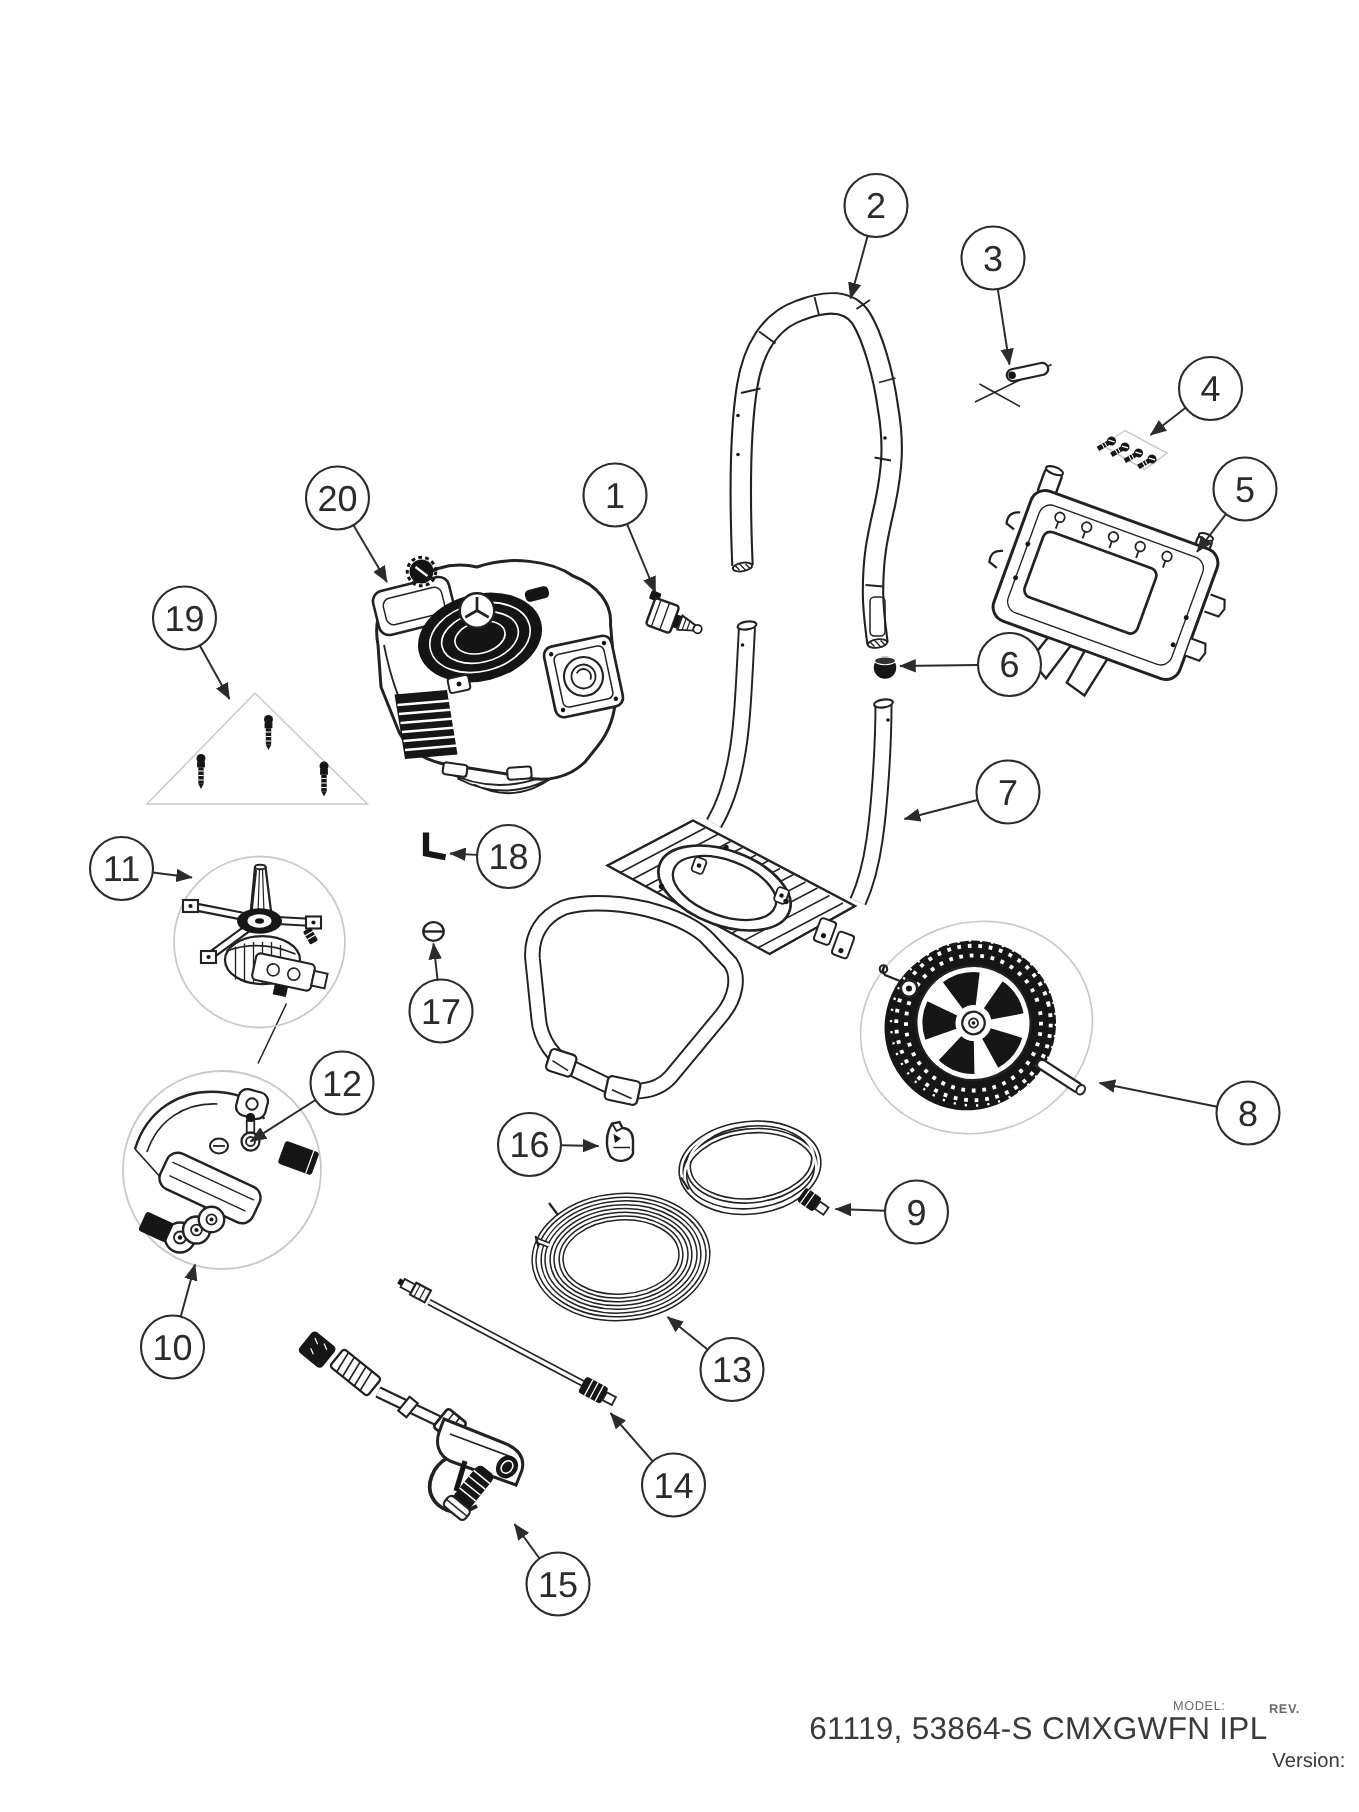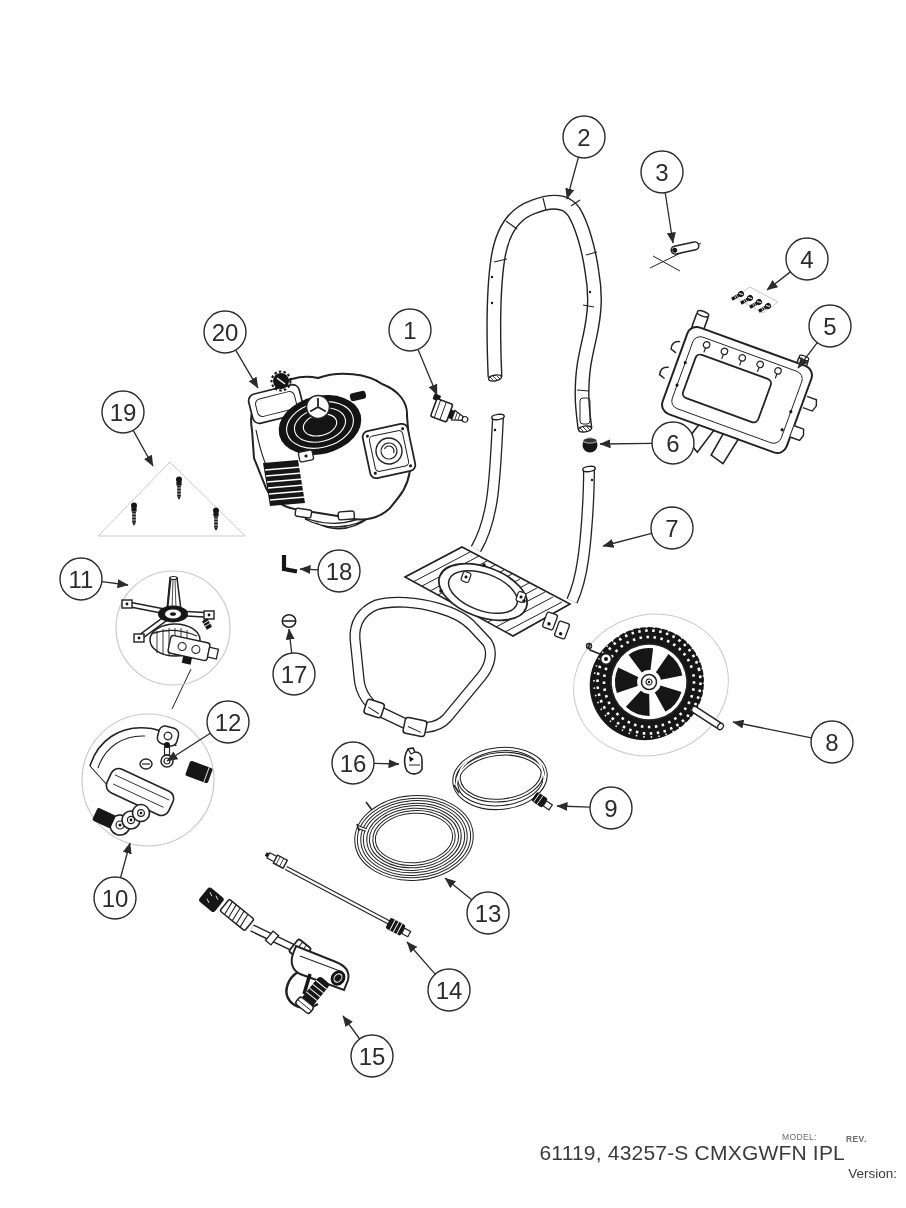--- a/index.html
+++ b/index.html
@@ -597,16 +597,16 @@
         <g>
           <line x1="235.66153846153847" y1="350.0923076923077" x2="258" y2="388" class="leader" marker-end="url(#arrowhead)"></line>
           <circle cx="225" cy="332" r="21" class="callout-circle"></circle>
           <text x="225" y="332" dy="8.5" class="callout-num">20</text>
         </g>
       </g>
 </svg>
 
 <div class="model-label">MODEL:</div>
 <div class="rev-label">REV.</div>
-<div class="model-value">61119, 43257-S CMXGWFN IPL</div>
+<div class="model-value">61119, 53864-S CMXGWFN IPL</div>
 <div class="version-label">Version:</div>
 
 </div>
 
 </body></html>

